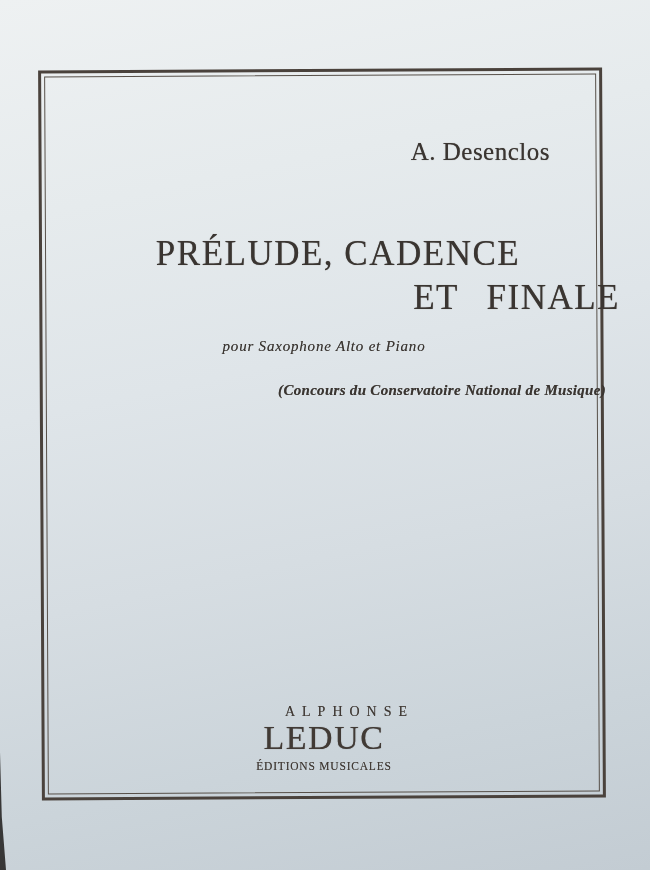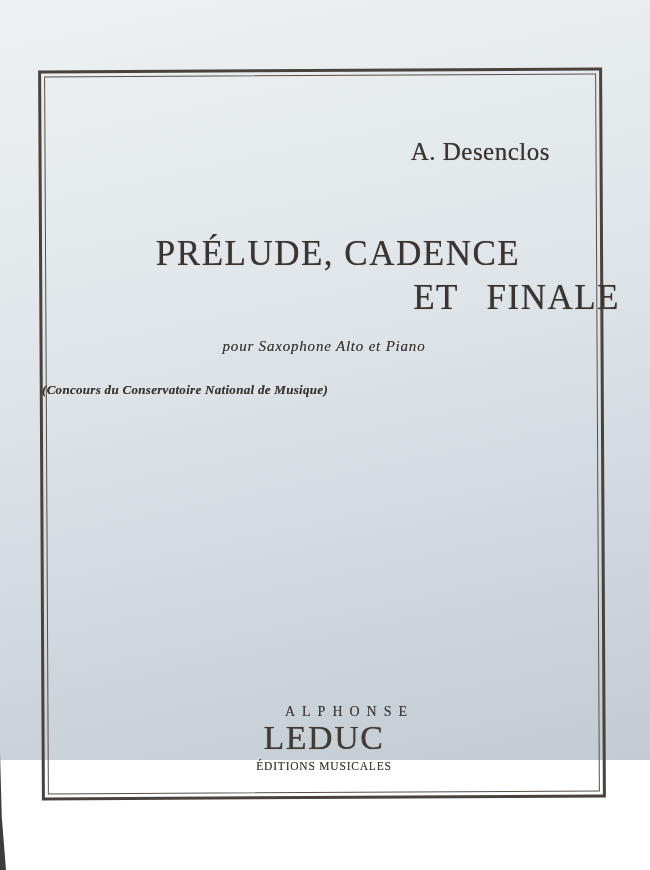--- a/index.html
+++ b/index.html
@@ -7,21 +7,21 @@
     padding: 0;
     width: 650px;
     height: 870px;
     overflow: hidden;
     font-family: "Liberation Serif", "DejaVu Serif", serif;
   }
 
   .photo {
     position: relative;
     width: 650px;
-    height: 760px;
+    height: 870px;
     
     background: linear-gradient(168deg,
       #eef1f2 0%,
       #e6ebed 22%,
       #dfe5e9 42%,
       #d6dde2 62%,
       #cbd4da 82%,
       #c3ccd3 100%);
     color: #3a3531;
   }
@@ -99,22 +99,22 @@
     font-weight: normal;
     letter-spacing: 0.8px;
     text-shadow: 0 0 0.6px rgba(58,53,49,0.6);
   }
 
   .competition-note {
     position: absolute;
     left: 42px;
     width: 564px;
     top: 382px;
-    text-align: left;
-    font-size: 13px;
+    text-align: right;
+    font-size: 15px;
     font-style: italic;
     font-weight: bold;
     letter-spacing: 0.3px;
     text-shadow: 0 0 0.5px rgba(58,53,49,0.6);
   }
 
   .publisher {
     position: absolute;
     left: 42px;
     width: 564px;

